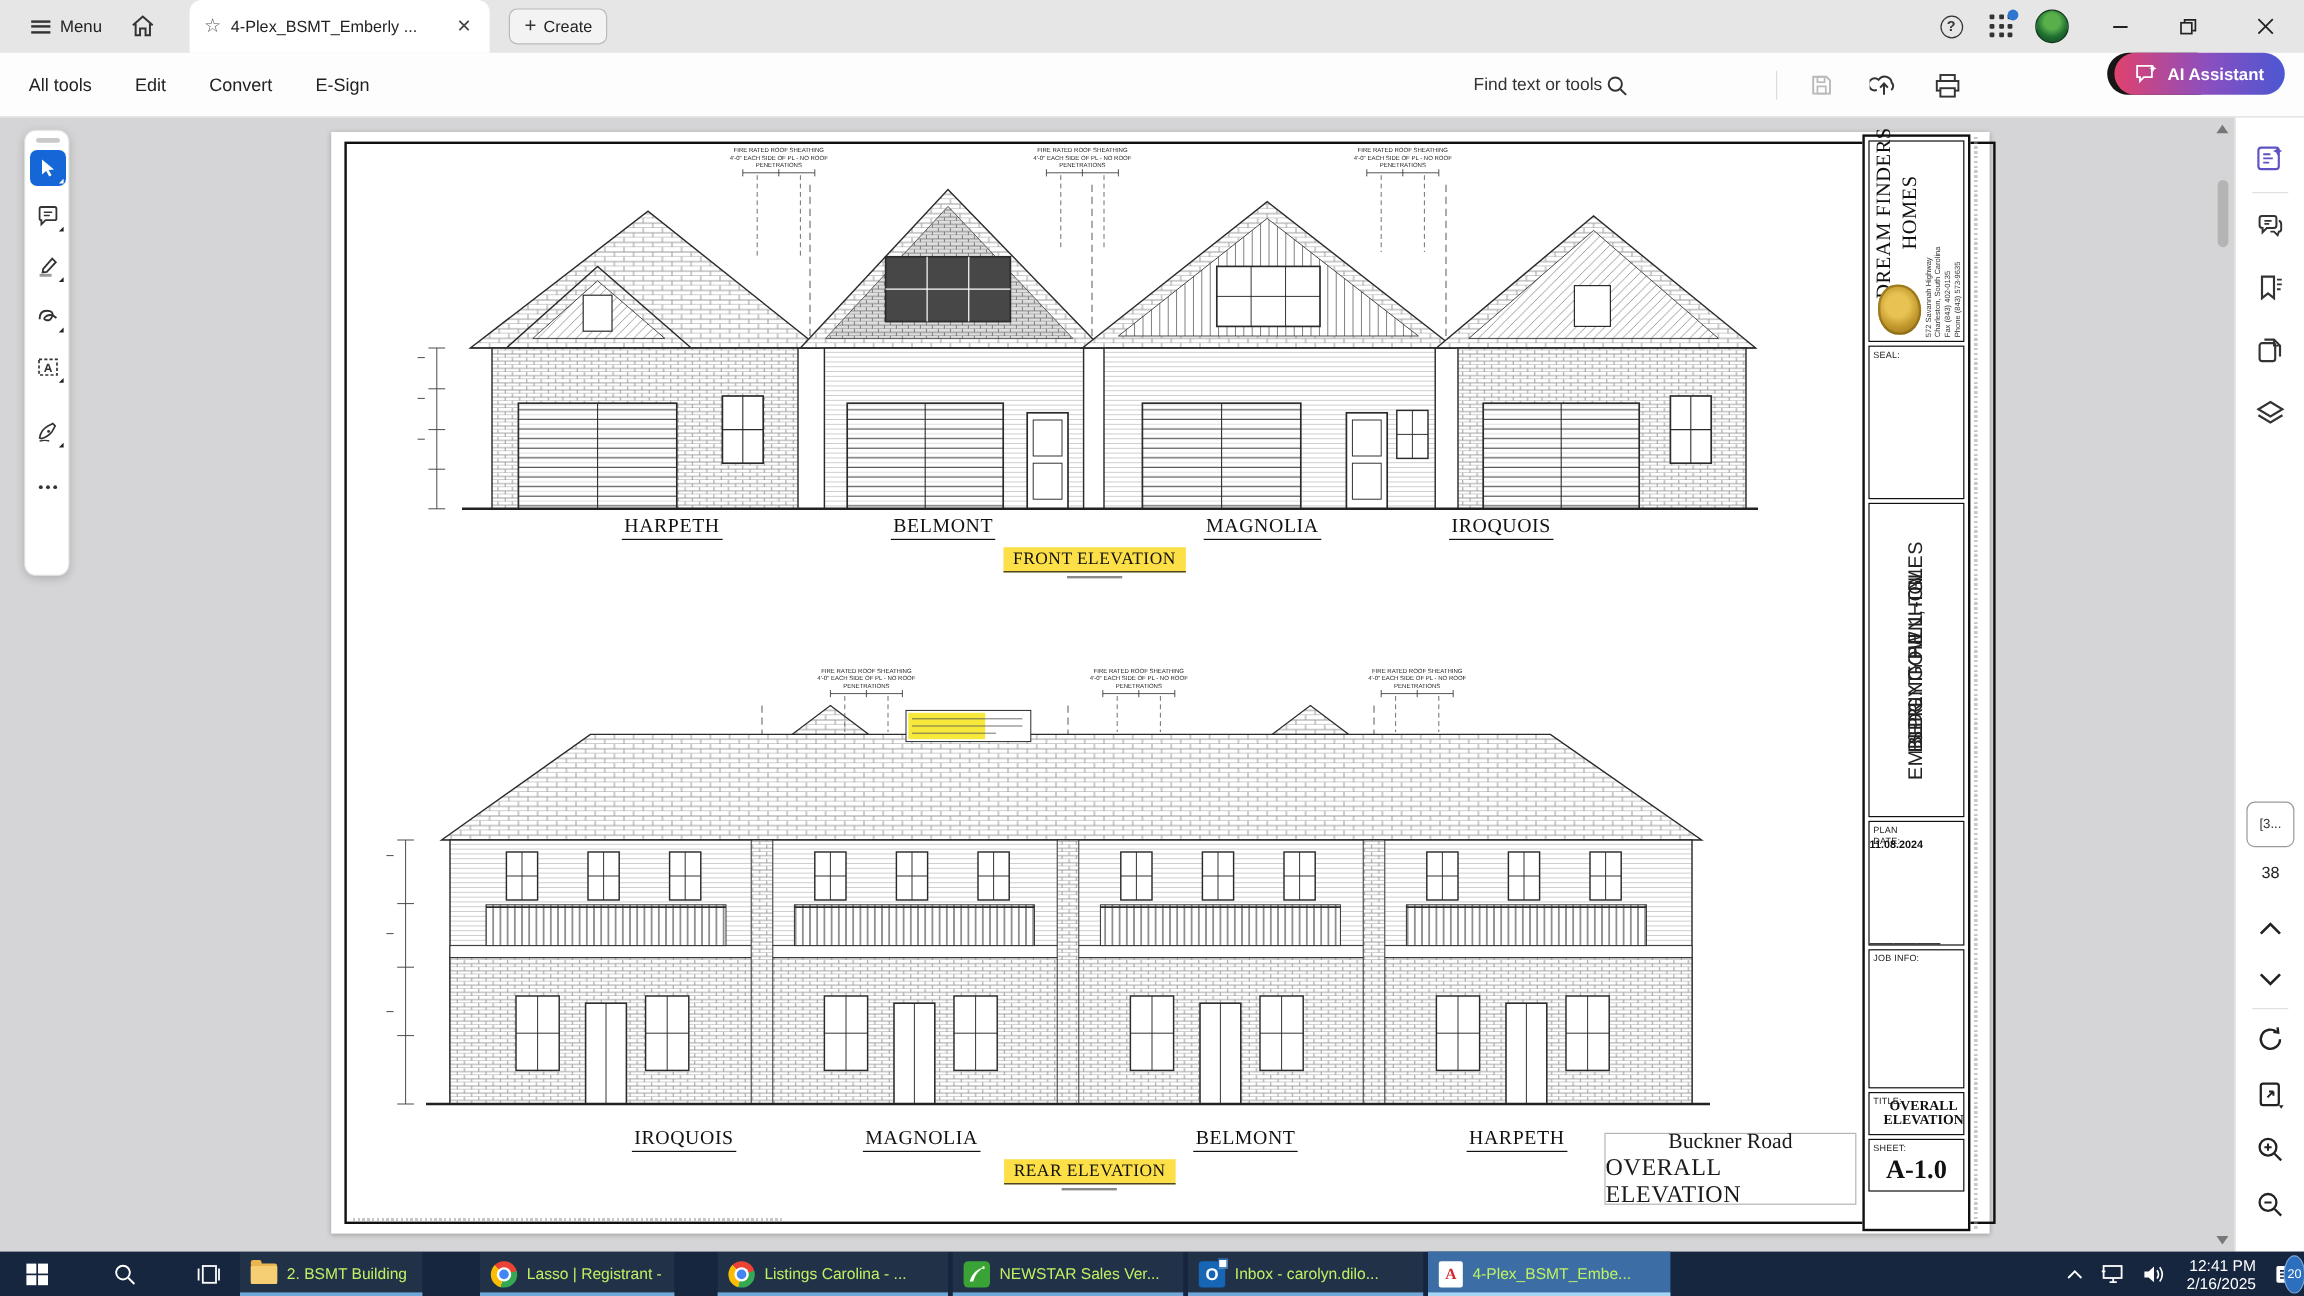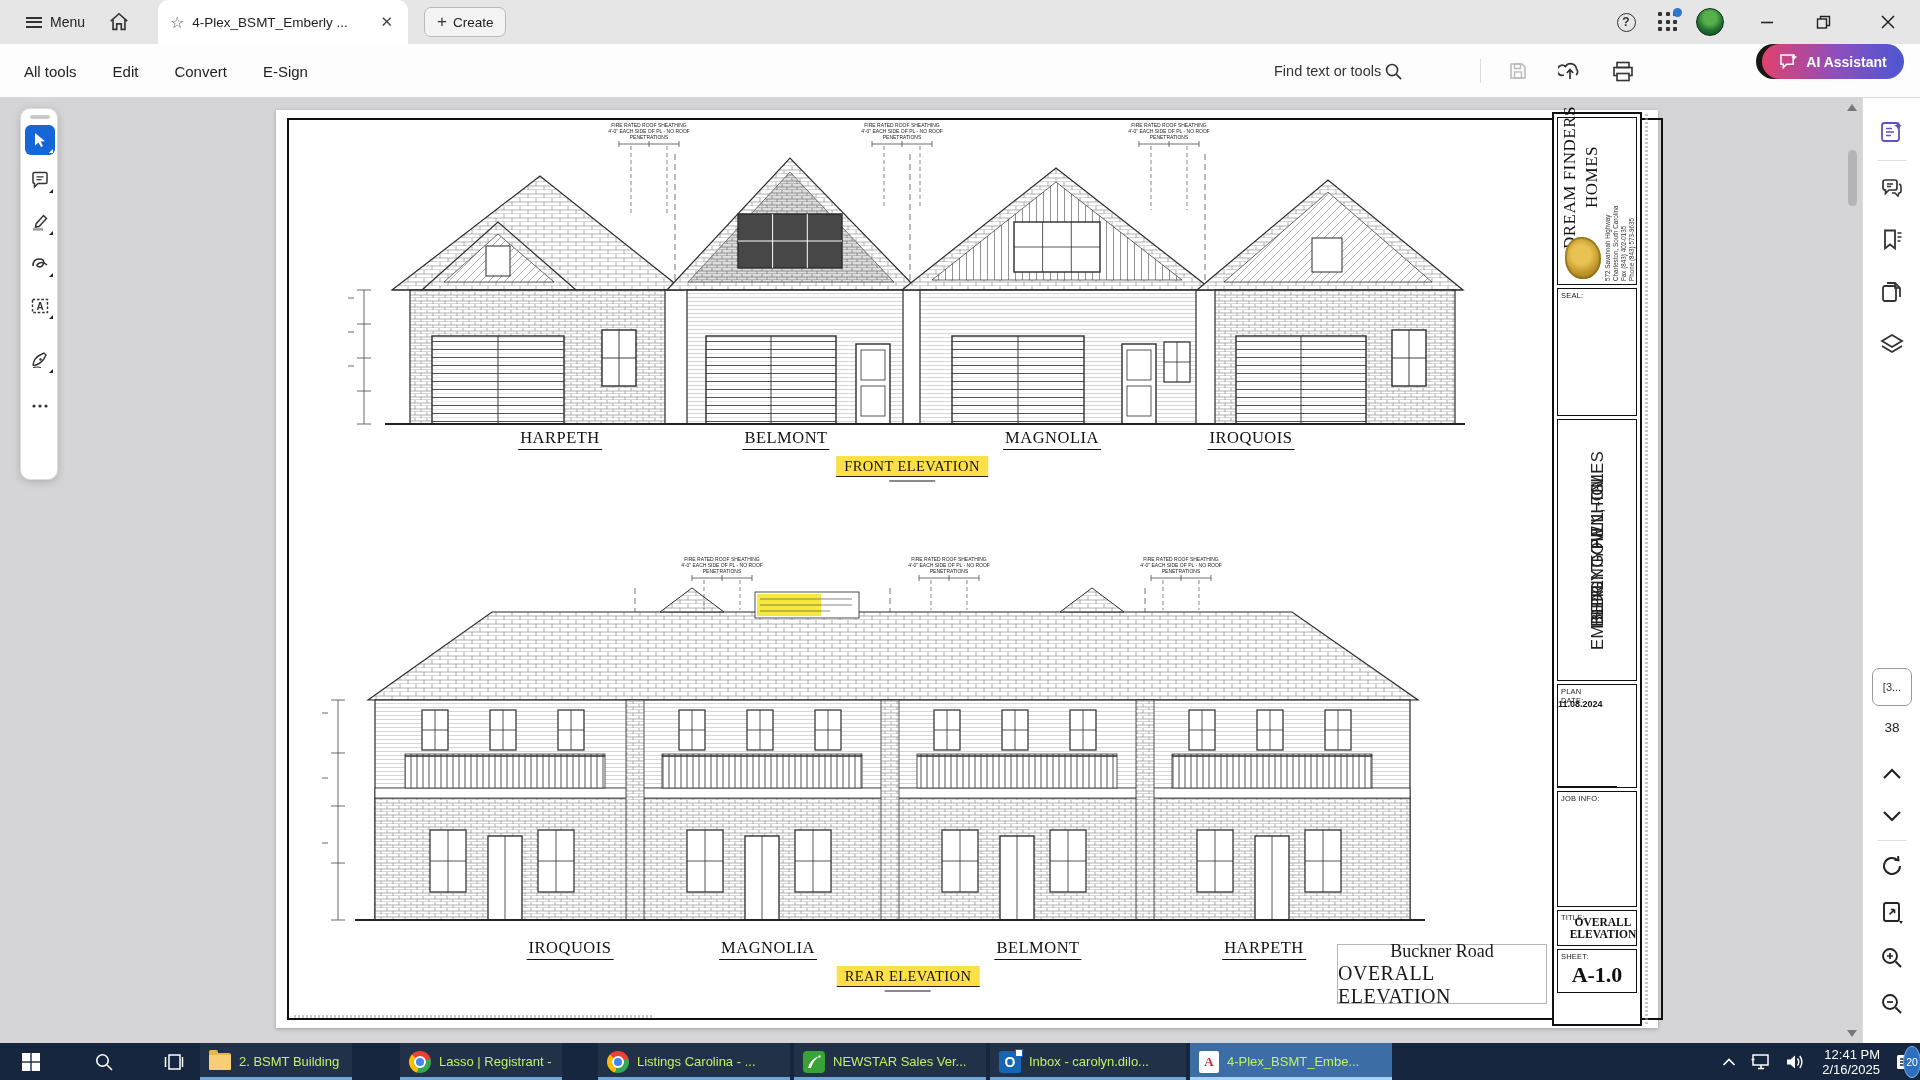--- a/index.html
+++ b/index.html
@@ -169,21 +169,21 @@
     </div>
 </div>
 
 <div id="toolbar">
   <div id="tb-left">
     <span>All tools</span>
     <span>Edit</span>
     <span>Convert</span>
     <span>E-Sign</span>
   </div>
-  <div class="tb-right" style="left:1274px;gap:3px">
+  <div class="tb-right" style="left:1228px;gap:3px">
     <span style="font-size:14.5px;color:#333">Find text or tools</span>
     <svg width="19" height="19" viewBox="0 0 20 20">
         <circle cx="8.5" cy="8.5" r="5.8" fill="none" stroke="#333" stroke-width="1.7"></circle>
         <line x1="13" y1="13" x2="18" y2="18" stroke="#333" stroke-width="1.7"></line>
       </svg>
   </div>
   <div class="tb-right" style="left:1480px">
       <span class="vdiv"></span>
     </div>
   <div class="tb-right" style="left:1498px;width:40px">

